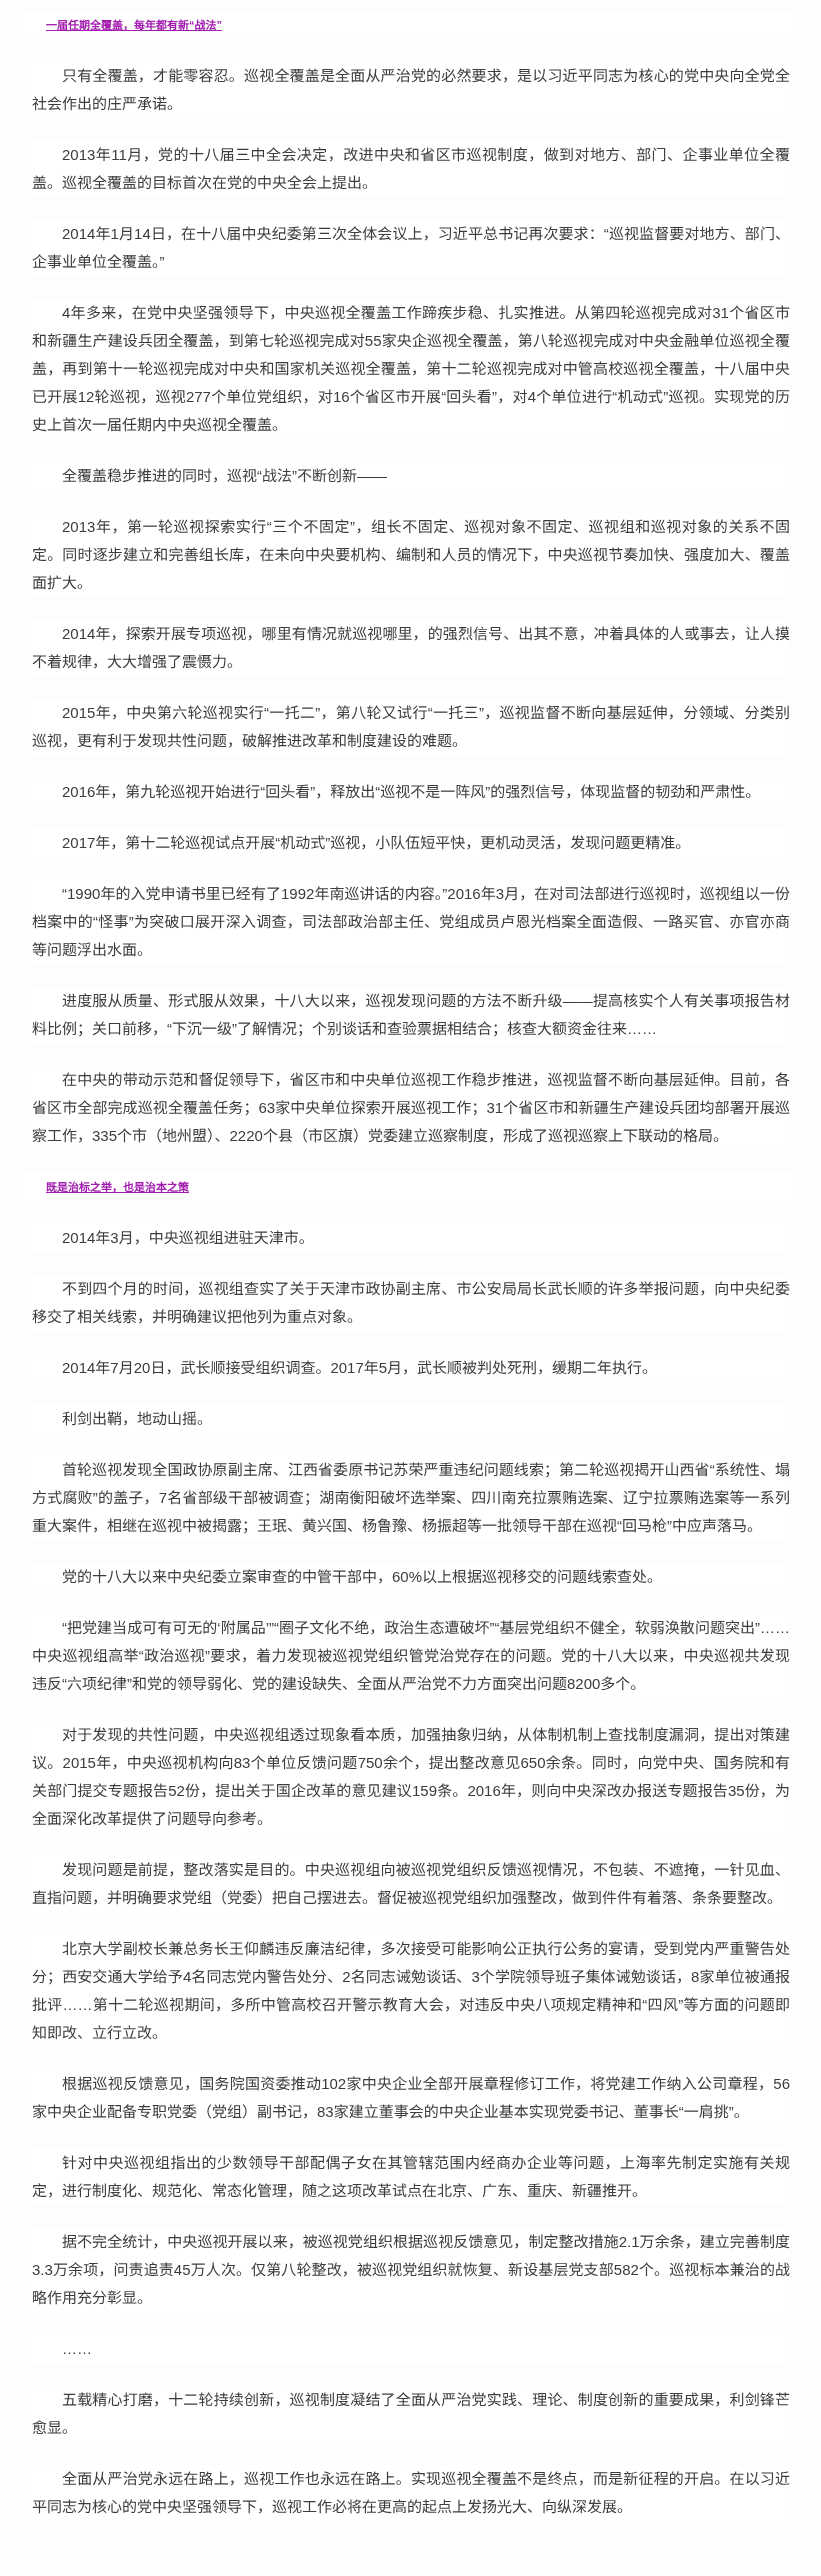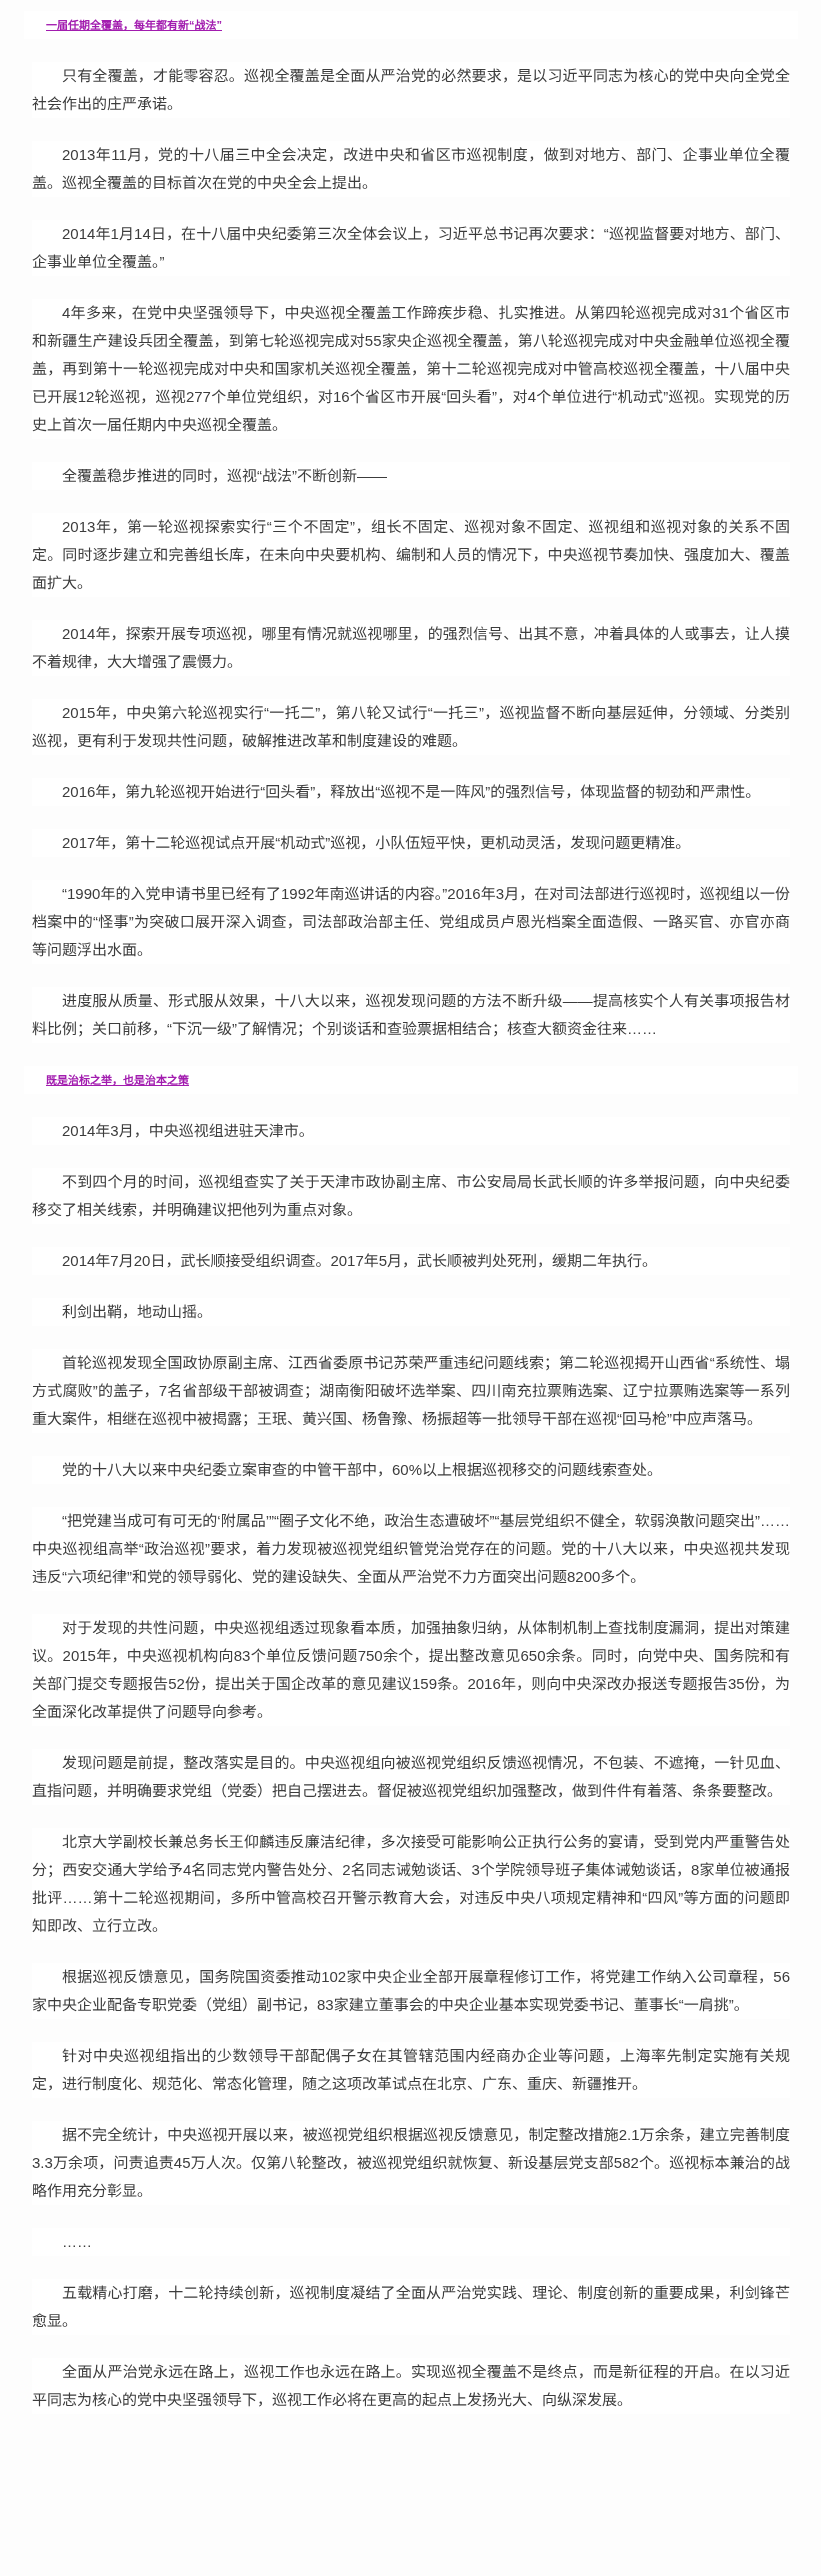--- a/index.html
+++ b/index.html
@@ -46,20 +46,21 @@
     <p class="paragraph">2014年1月14日，在十八届中央纪委第三次全体会议上，习近平总书记再次要求：“巡视监督要对地方、部门、企事业单位全覆盖。”</p>
     <p class="paragraph">4年多来，在党中央坚强领导下，中央巡视全覆盖工作蹄疾步稳、扎实推进。从第四轮巡视完成对31个省区市和新疆生产建设兵团全覆盖，到第七轮巡视完成对55家央企巡视全覆盖，第八轮巡视完成对中央金融单位巡视全覆盖，再到第十一轮巡视完成对中央和国家机关巡视全覆盖，第十二轮巡视完成对中管高校巡视全覆盖，十八届中央已开展12轮巡视，巡视277个单位党组织，对16个省区市开展“回头看”，对4个单位进行“机动式”巡视。实现党的历史上首次一届任期内中央巡视全覆盖。</p>
     <p class="paragraph">全覆盖稳步推进的同时，巡视“战法”不断创新——</p>
     <p class="paragraph">2013年，第一轮巡视探索实行“三个不固定”，组长不固定、巡视对象不固定、巡视组和巡视对象的关系不固定。同时逐步建立和完善组长库，在未向中央要机构、编制和人员的情况下，中央巡视节奏加快、强度加大、覆盖面扩大。</p>
     <p class="paragraph">2014年，探索开展专项巡视，哪里有情况就巡视哪里，的强烈信号、出其不意，冲着具体的人或事去，让人摸不着规律，大大增强了震慑力。</p>
     <p class="paragraph">2015年，中央第六轮巡视实行“一托二”，第八轮又试行“一托三”，巡视监督不断向基层延伸，分领域、分类别巡视，更有利于发现共性问题，破解推进改革和制度建设的难题。</p>
     <p class="paragraph">2016年，第九轮巡视开始进行“回头看”，释放出“巡视不是一阵风”的强烈信号，体现监督的韧劲和严肃性。</p>
     <p class="paragraph">2017年，第十二轮巡视试点开展“机动式”巡视，小队伍短平快，更机动灵活，发现问题更精准。</p>
     <p class="paragraph">“1990年的入党申请书里已经有了1992年南巡讲话的内容。”2016年3月，在对司法部进行巡视时，巡视组以一份档案中的“怪事”为突破口展开深入调查，司法部政治部主任、党组成员卢恩光档案全面造假、一路买官、亦官亦商等问题浮出水面。</p>
     <p class="paragraph">进度服从质量、形式服从效果，十八大以来，巡视发现问题的方法不断升级——提高核实个人有关事项报告材料比例；关口前移，“下沉一级”了解情况；个别谈话和查验票据相结合；核查大额资金往来……</p>
+    <p class="paragraph">在中央的带动示范和督促领导下，省区市和中央单位巡视工作稳步推进，巡视监督不断向基层延伸。目前，各省区市全部完成巡视全覆盖任务；63家中央单位探索开展巡视工作；31个省区市和新疆生产建设兵团均部署开展巡察工作，335个市（地州盟）、2220个县（市区旗）党委建立巡察制度，形成了巡视巡察上下联动的格局。</p>
     <h2 class="heading">既是治标之举，也是治本之策</h2>
     <p class="paragraph">2014年3月，中央巡视组进驻天津市。</p>
     <p class="paragraph">不到四个月的时间，巡视组查实了关于天津市政协副主席、市公安局局长武长顺的许多举报问题，向中央纪委移交了相关线索，并明确建议把他列为重点对象。</p>
     <p class="paragraph">2014年7月20日，武长顺接受组织调查。2017年5月，武长顺被判处死刑，缓期二年执行。</p>
     <p class="paragraph">利剑出鞘，地动山摇。</p>
     <p class="paragraph">首轮巡视发现全国政协原副主席、江西省委原书记苏荣严重违纪问题线索；第二轮巡视揭开山西省“系统性、塌方式腐败”的盖子，7名省部级干部被调查；湖南衡阳破坏选举案、四川南充拉票贿选案、辽宁拉票贿选案等一系列重大案件，相继在巡视中被揭露；王珉、黄兴国、杨鲁豫、杨振超等一批领导干部在巡视“回马枪”中应声落马。</p>
     <p class="paragraph">党的十八大以来中央纪委立案审查的中管干部中，60%以上根据巡视移交的问题线索查处。</p>
     <p class="paragraph">“把党建当成可有可无的‘附属品’”“圈子文化不绝，政治生态遭破坏”“基层党组织不健全，软弱涣散问题突出”……中央巡视组高举“政治巡视”要求，着力发现被巡视党组织管党治党存在的问题。党的十八大以来，中央巡视共发现违反“六项纪律”和党的领导弱化、党的建设缺失、全面从严治党不力方面突出问题8200多个。</p>
     <p class="paragraph">对于发现的共性问题，中央巡视组透过现象看本质，加强抽象归纳，从体制机制上查找制度漏洞，提出对策建议。2015年，中央巡视机构向83个单位反馈问题750余个，提出整改意见650余条。同时，向党中央、国务院和有关部门提交专题报告52份，提出关于国企改革的意见建议159条。2016年，则向中央深改办报送专题报告35份，为全面深化改革提供了问题导向参考。</p>
     <p class="paragraph">发现问题是前提，整改落实是目的。中央巡视组向被巡视党组织反馈巡视情况，不包装、不遮掩，一针见血、直指问题，并明确要求党组（党委）把自己摆进去。督促被巡视党组织加强整改，做到件件有着落、条条要整改。</p>

